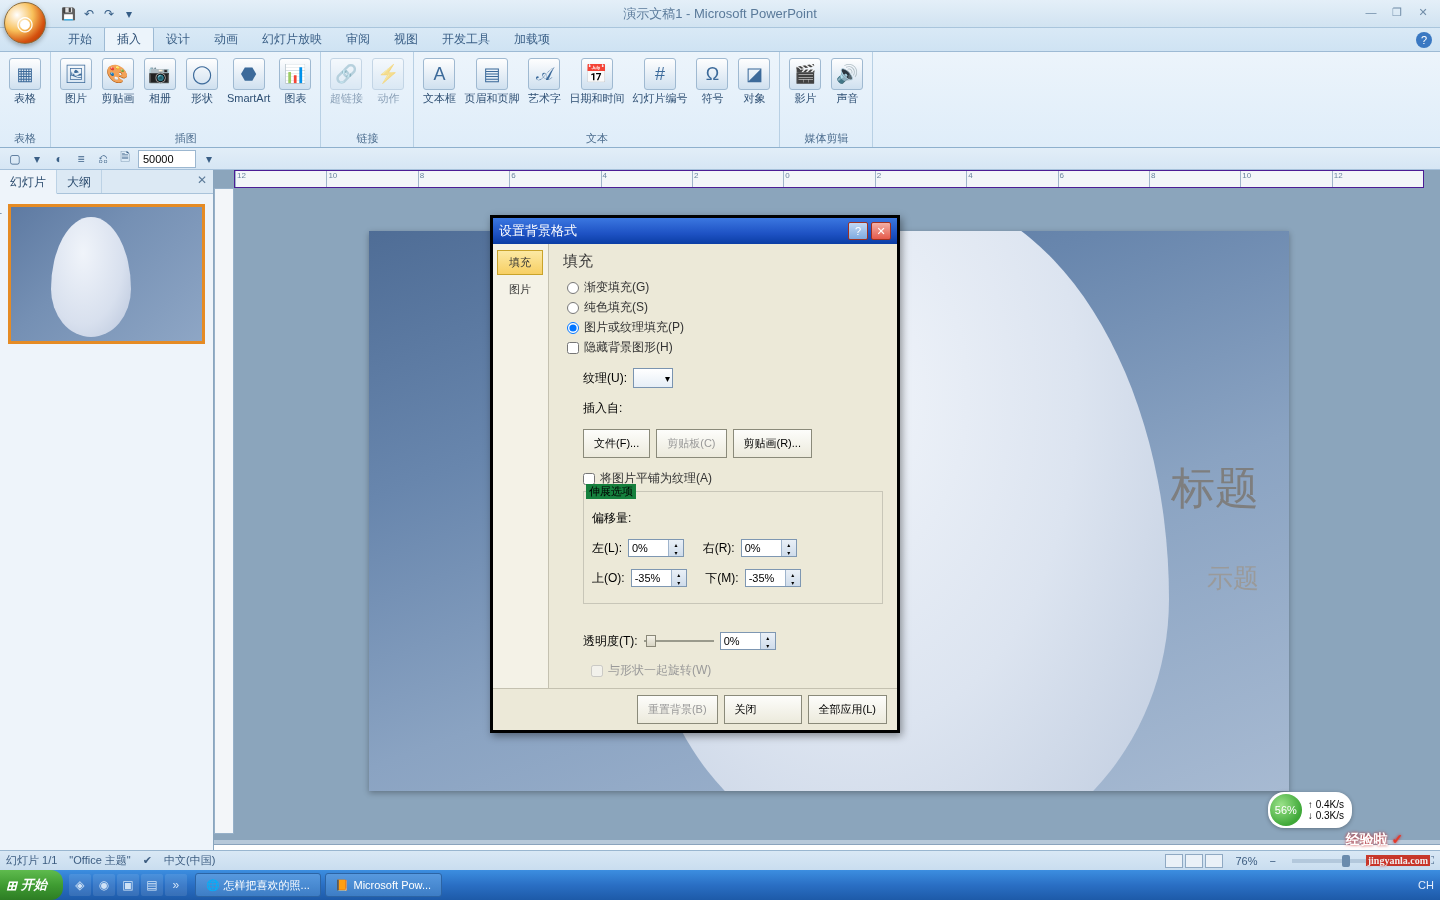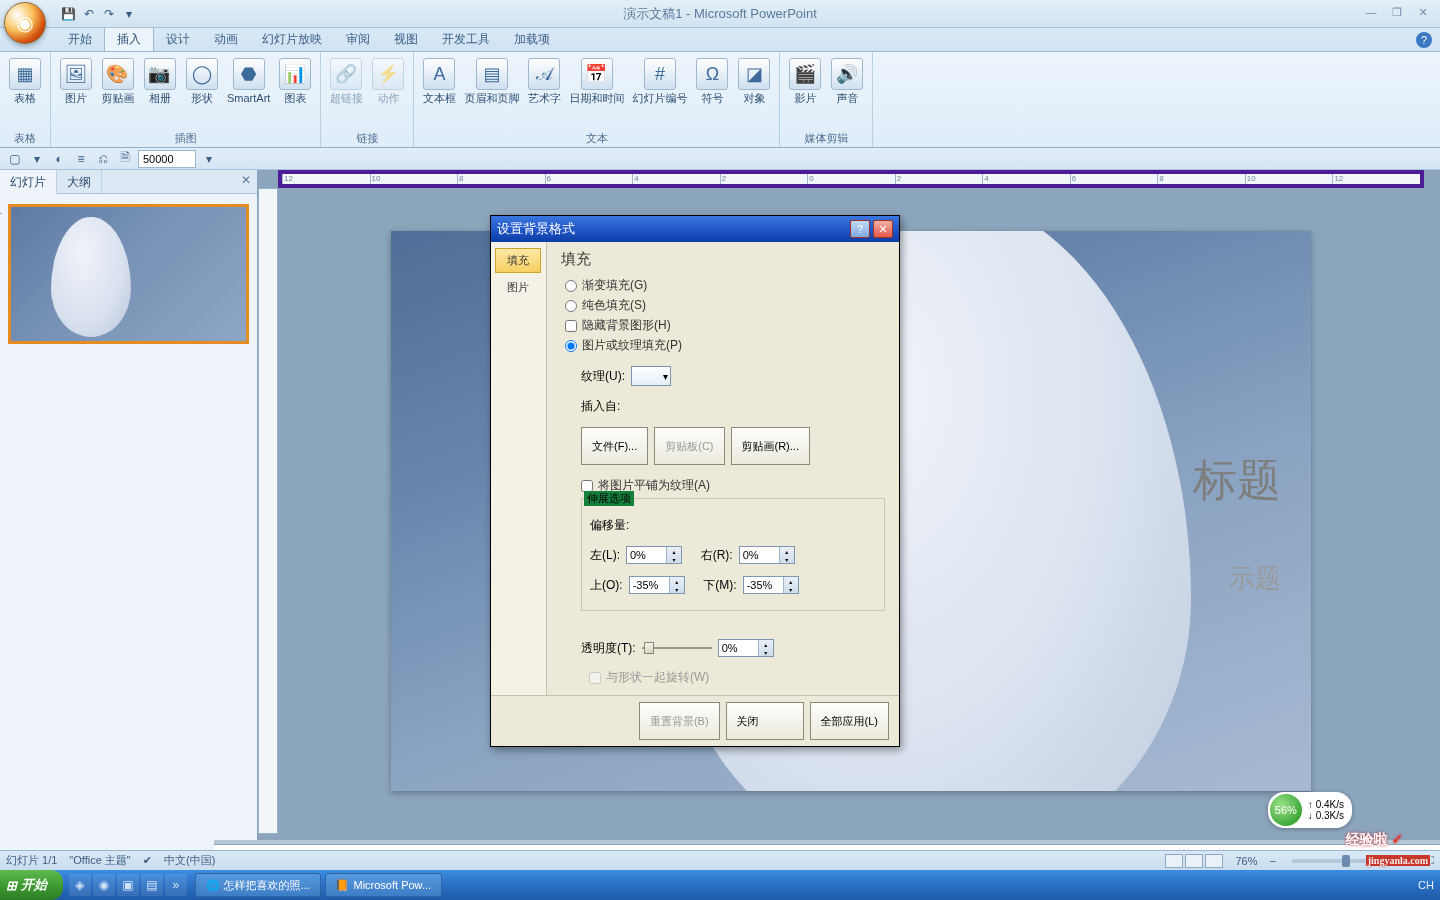--- a/index.html
+++ b/index.html
@@ -30,40 +30,40 @@
 .rbtn span { font-size: 11px; margin-top: 2px; text-align: center; line-height: 1.1; }
 .group-label { font-size: 11px; color: #4d6e8f; padding: 1px 4px; text-align: center; margin-top: auto; }
 
 
 .quickstrip { height: 22px; background: linear-gradient(#e2eef8,#d6e6f4); border-bottom: 1px solid #a6c1da; display: flex; align-items: center; padding-left: 6px; gap: 4px; }
 .qs-item { width: 18px; height: 18px; display:flex;align-items:center;justify-content:center;color:#3a5f86;}
 .qs-input { width: 58px; height: 18px; border: 1px solid #9cb7d0; background: #fff; font-size: 11px; padding: 4px 4px; }
 
 
 .content { position: absolute; top: 170px; left: 0; right: 0; bottom: 50px; display: flex; background: #8ba5bc; }
-.sidepane { width: 258px; background: #eef4fa; border-right: 1px solid #89a5be; display: flex; flex-direction: column; }
+.sidepane { width: 214px; background: #eef4fa; border-right: 1px solid #89a5be; display: flex; flex-direction: column; }
 .pane-tabs { height: 24px; display: flex; background: #dce9f4; border-bottom: 1px solid #a9c3da; }
 .pane-tab { padding: 4px 10px; font-size: 12px; border-right: 1px solid #bcd2e5; color: #2e4e70; }
 .pane-tab.active { background: #eef4fa; border-bottom: 1px solid #eef4fa; margin-bottom: -1px; }
 .pane-close { margin-left: auto; padding: 3px 6px; color: #5c7b99; cursor: pointer; }
 .thumb-wrap { padding: 10px 8px; }
 .thumb { border: 3px solid #e58b24; background: linear-gradient(135deg,#5e7aa2,#7590b4 40%,#8ea6c5); height: 140px; position: relative; }
 .thumb::after { content:""; position:absolute; left:40px; top:10px; width:80px; height:120px; border-radius:50% 50% 50% 50% / 60% 60% 40% 40%; background:radial-gradient(ellipse at 40% 30%,#f0f4fa,#d8e0ee 60%,#b6c3da);}
 .thumb-num { position: absolute; left: -12px; top: 0; font-size: 11px; color: #5b7a9a; }
 
 
 .editarea { flex: 1; position: relative; background: #8ba5bc; overflow:hidden;}
-.hruler { position: absolute; top: 0; left: 20px; right: 16px; height: 18px; background: #f3f6f9; border: 4px solid #4c1d95; font-size: 8px; color:#6a84a0; overflow:hidden;}
+.hruler { position: absolute; top: 0; left: 20px; right: 16px; height: 18px; background: #f3f6f9; border: 1px solid #4c1d95; font-size: 8px; color:#6a84a0; overflow:hidden;}
 .vruler { position: absolute; top: 18px; left: 0; width: 20px; bottom: 16px; background: #f3f6f9; border: 1px solid #96b0c8; }
 .ruler-ticks { position:absolute; inset:0; display:flex; }
 .hruler .rt { flex:1; border-left:1px solid #a0b5ca; text-align:left; padding-left:1px;}
 .slide-canvas { position: absolute; top: 26px; left: 28px; right: 24px; bottom: 24px; display:flex; align-items:center; justify-content:center;}
 .slide { width: 920px; height: 560px; background: linear-gradient(160deg,#4f6d96,#6886ad 30%,#8aa3c2 60%,#a7bad2); box-shadow: 0 2px 6px rgba(0,0,0,.3); position: relative; overflow:hidden;}
 .drop { position:absolute; left:280px; top:-40px; width:520px; height:680px; border-radius:50% 50% 50% 50% / 60% 60% 40% 40%; background:radial-gradient(ellipse at 40% 30%,#f0f4fa,#dce4f0 50%,#bcc9dd);}
-.ph1 { position:absolute; right:30px; top:220px; font-size:44px; color:#7e7e7e;}
+.ph1 { position:absolute; right:30px; top:228px; font-size:44px; color:#7e7e7e;}
 .ph2 { position:absolute; right:30px; top:330px; font-size:26px; color:#9a9a9a;}
 
 
 .notes { position:absolute; left:214px; right:0; bottom:20px; height:36px; background:#fefefe; border-top:1px solid #8aa3bc; padding:6px 10px; color:#888; font-size:13px;}
 .splitter { position:absolute; left:214px; right:0; bottom:56px; height:4px; background:#b6c8d9; cursor:row-resize;}
 
 
 .statusbar { position:absolute; left:0; right:0; bottom:30px; height:20px; background:linear-gradient(#d9e8f5,#c9ddef); border-top:1px solid #99b6d0; display:flex; align-items:center; padding:0 6px; font-size:11px; color:#3c5c80; gap:12px;}
 .view-btns { margin-left:auto; display:flex; gap:2px;}
 .vb { width:18px; height:14px; border:1px solid #8fa9c3; background:#eaf1f8;}
@@ -73,37 +73,37 @@
 
 .taskbar { position:absolute; left:0; right:0; bottom:0; height:30px; background:linear-gradient(#3c8ee0,#2a6fc4 50%,#1d5aa8); display:flex; align-items:center;}
 .start { height:30px; padding:0 16px 0 6px; background:linear-gradient(#5fbb4e,#3f9c32 50%,#2d7d24); color:#fff; font-size:13px; font-style:italic; font-weight:bold; display:flex; align-items:center; gap:4px; border-radius:0 12px 12px 0;}
 .ql { display:flex; gap:2px; padding:0 6px;}
 .ql-item { width:22px; height:22px; background:rgba(255,255,255,.1); border-radius:2px; display:flex;align-items:center;justify-content:center;color:#cfe2f6;}
 .task-item { height:24px; padding:0 10px; margin:0 2px; background:linear-gradient(#5799df,#3d7dc5); border:1px solid #2c64a4; border-radius:3px; color:#fff; font-size:11px; display:flex; align-items:center; gap:4px; max-width:160px;}
 .tray { margin-left:auto; display:flex; align-items:flex-end; gap:6px; padding-right:6px; color:#e6eefa; font-size:11px;}
 
 
 .overlay { position:absolute; inset:0; pointer-events:none;}
-.dialog { position:absolute; left:490px; top:215px; width:410px; background:#ece9d8; border:1px solid #000000; box-shadow:2px 3px 8px rgba(0,0,0,.4); pointer-events:auto;}
+.dialog { position:absolute; left:490px; top:215px; width:410px; background:#ece9d8; border:3px solid #000000; box-shadow:2px 3px 8px rgba(0,0,0,.4); pointer-events:auto;}
 .dlg-title { height:26px; background:linear-gradient(#3b77e0,#1e52c4 60%,#0b3da4); color:#fff; font-size:13px; display:flex; align-items:center; padding:0 6px;}
 .dlg-title-btns { margin-left:auto; display:flex; gap:3px;}
 .dlg-tbtn { width:20px; height:18px; background:linear-gradient(#f3b0a6,#e5594a); border:1px solid #a03020; color:#fff; font-size:11px; display:flex;align-items:center;justify-content:center;border-radius:2px;}
 .dlg-tbtn.help { background:linear-gradient(#c2d8f4,#7eaae0);}
 .dlg-body { display:flex;}
 .dlg-side { width:56px; background:#f4f2e7; border-right:1px solid #c4c1b0; padding:6px 4px;}
 .side-btn { width:46px; padding:4px 2px; text-align:center; font-size:11px; color:#333; margin-bottom:3px;}
 .side-btn.active { background:linear-gradient(#fce9a4,#f7cf63); border:1px solid #c9a32a;}
 .dlg-main { flex:1; padding:8px 14px 6px; }
 .section-title { font-size:15px; color:#333; margin-bottom:8px;}
 .opt { display:flex; align-items:center; gap:5px; font-size:12px; color:#333; margin:3px 0; padding-left:4px;}
 .opt input { width:12px; height:12px;}
 .sub { margin-left:20px; margin-top:6px;}
 .row { display:flex; align-items:center; gap:6px; font-size:12px; margin:12px 0;}
 .dd { width:40px; height:20px; border:1px solid #7a94b0; background:linear-gradient(#fff,#e6eef6); display:inline-flex;align-items:center;justify-content:flex-end;padding-right:2px;font-size:10px;}
-.btn { height:38px; padding:0 10px; border:1px solid #8a8a7a; background:linear-gradient(#fdfdfb,#eceadc); font-size:11px; display:inline-flex; align-items:center;}
+.btn { height:29px; padding:0 10px; border:1px solid #8a8a7a; background:linear-gradient(#fdfdfb,#eceadc); font-size:11px; display:inline-flex; align-items:center;}
 .btn.disabled { color:#999;}
 .fieldset { border:1px solid #c8c6b8; padding:6px 8px 4px; margin-top:4px; position:relative;}
 .fs-label { position:absolute; top:-8px; left:2px; background:#15803d; padding:0 3px; font-size:11px;}
 .spinner { width:56px; height:18px; border:1px solid #7e97b2; background:#fff; display:inline-flex; align-items:center; padding:0 3px; font-size:11px; position:relative;}
 .spinner::after { content:"▴\A▾"; white-space:pre; position:absolute; right:0; top:0; bottom:0; width:14px; background:linear-gradient(#eaf0f7,#cfdceb); border-left:1px solid #9fb4cc; font-size:6px; line-height:8px; text-align:center; padding-top:1px;}
 .slider { width:70px; height:18px; position:relative;}
 .slider::before { content:""; position:absolute; left:0; right:0; top:8px; height:2px; background:#9a9a8c;}
 .slider-thumb { position:absolute; left:2px; top:3px; width:10px; height:12px; background:linear-gradient(#f4f2e8,#d8d5c4); border:1px solid #8a8878;}
 .dlg-foot { border-top:1px solid #c4c1b0; padding:6px 10px; display:flex; justify-content:flex-end; gap:6px;}
 .foot-btn { min-width:78px;}
@@ -371,26 +371,26 @@
         <div class="section-title">填充</div>
         <label class="opt">
             <input type="radio" name="f" style=""> 
             <span>渐变填充(G)</span>
           </label>
         <label class="opt">
             <input type="radio" name="f" style=""> 
             <span>纯色填充(S)</span>
           </label>
         <label class="opt">
+            <input type="radio" name="f" checked="" style=""> 
+            <span>图片或纹理填充(P)</span>
+          </label>
+        <label class="opt">
             <input type="checkbox" style=""> 
             <span>隐藏背景图形(H)</span>
-          </label>
-        <label class="opt">
-            <input type="radio" name="f" checked="" style=""> 
-            <span>图片或纹理填充(P)</span>
           </label>
 
         <div class="sub">
           <div class="row">
               <span>纹理(U):</span> 
               <span class="dd">▾</span>
             </div>
           <div class="row">插入自:</div>
           <div class="row">
             <span class="btn">文件(F)...</span>

